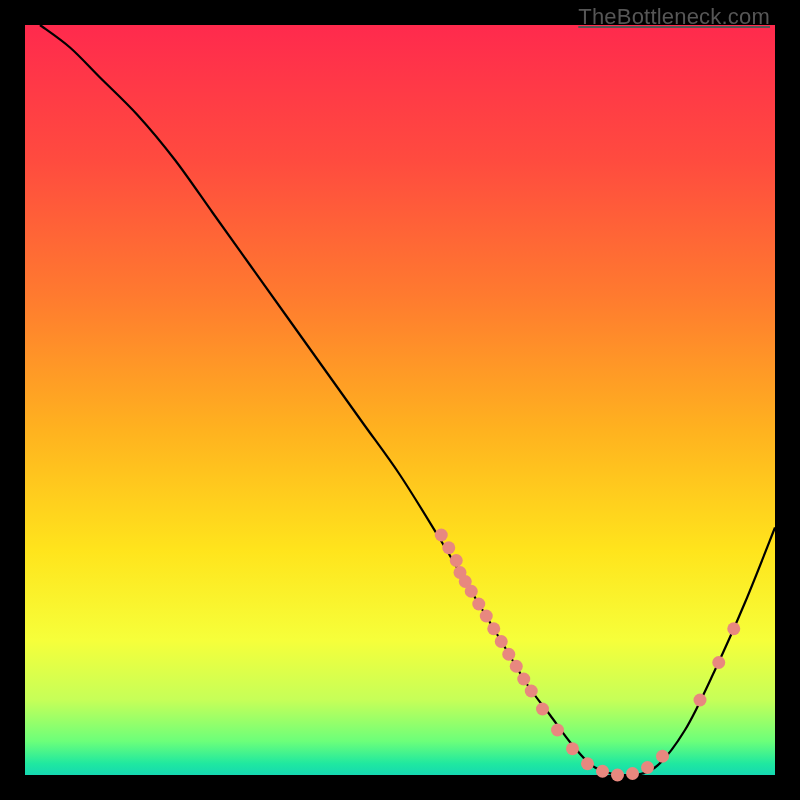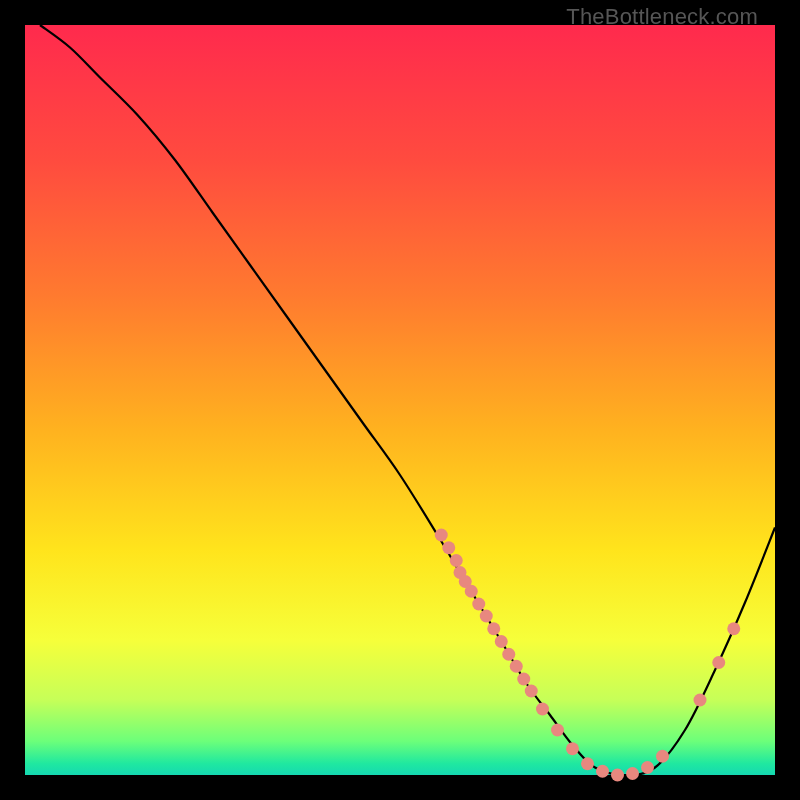--- a/index.html
+++ b/index.html
@@ -22,25 +22,26 @@
   .gradient {
     position: absolute;
     left: 0;
     top: 0;
     width: 100%;
     height: 100%;
   }
   .watermark {
     position: absolute;
     top: 4px;
-    right: 42px;
+    right: 30px;
     font-size: 22px;
     font-weight: 500;
     color: #565656;
     letter-spacing: 0.2px;
+    text-decoration: underline;
   }
   svg.curve {
     position: absolute;
     left: 0;
     top: 0;
     width: 100%;
     height: 100%;
     overflow: visible;
   }
 </style>

